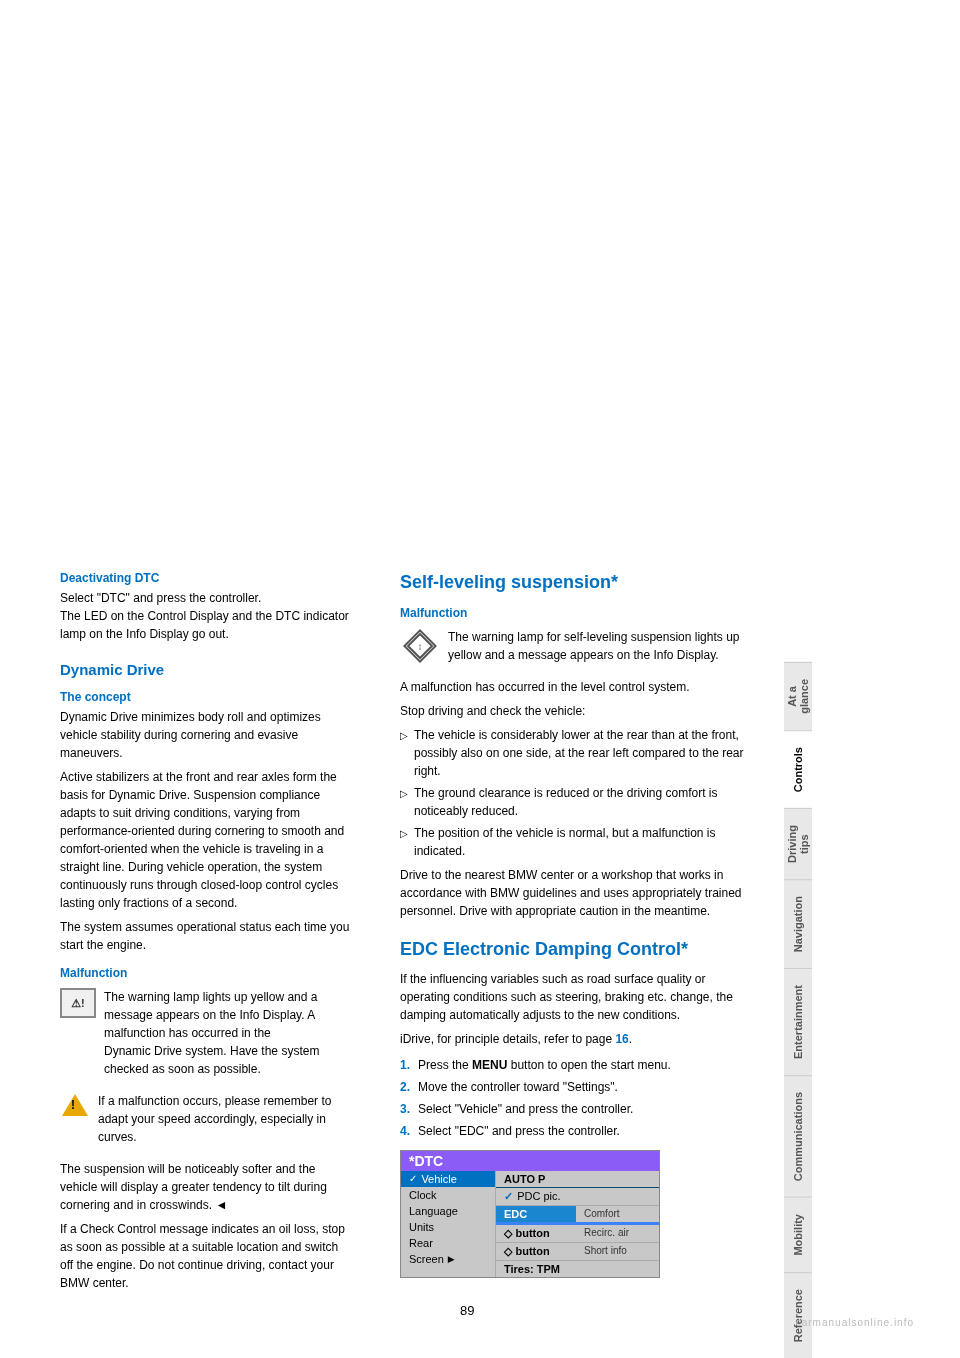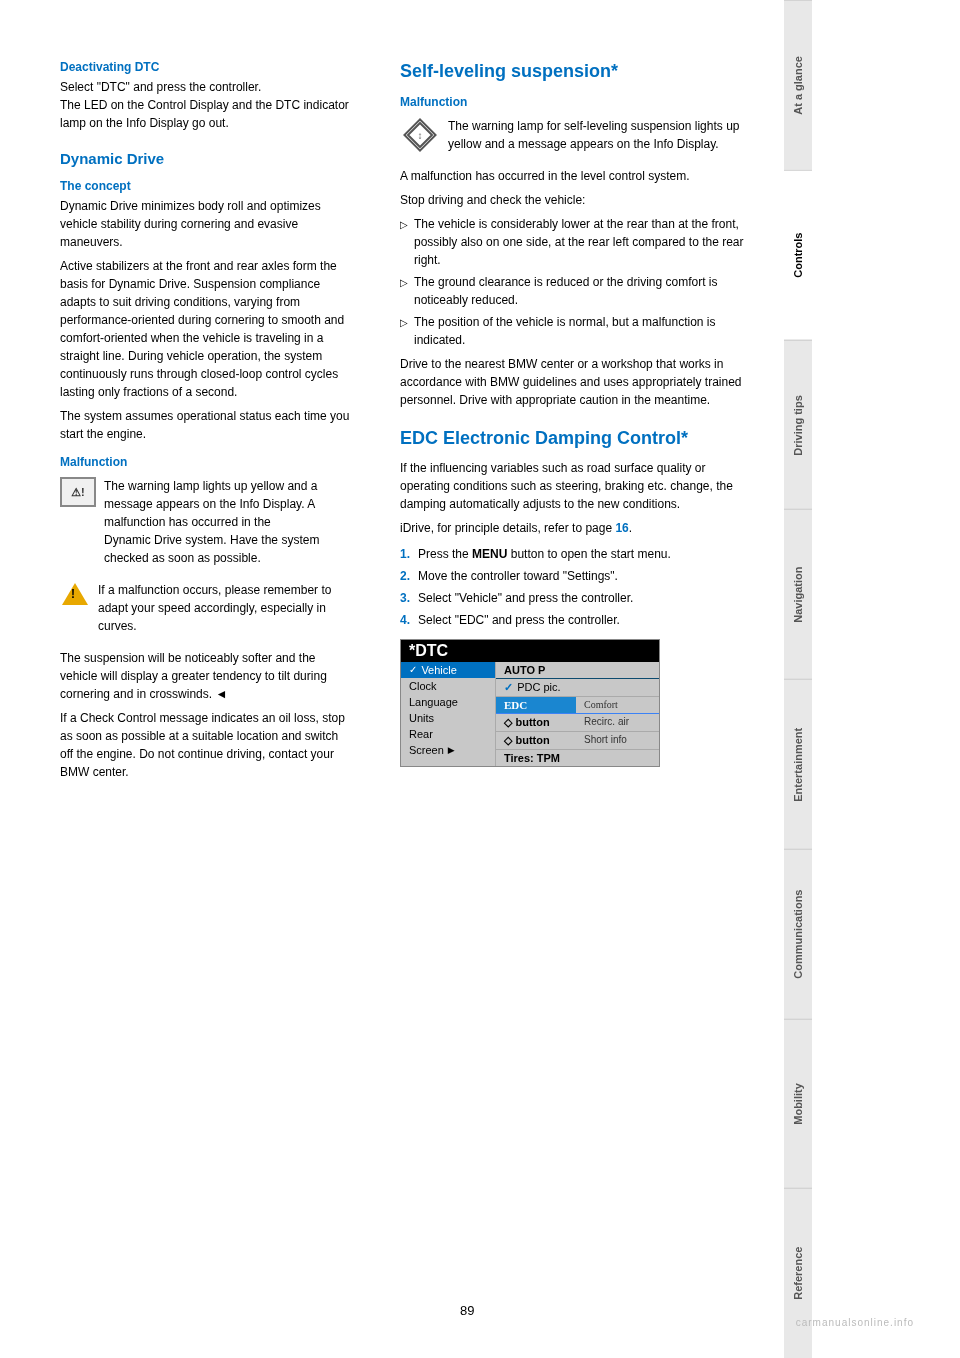--- a/index.html
+++ b/index.html
@@ -9,20 +9,21 @@
       background: #fff;
       color: #000;
       width: 960px;
       min-height: 1358px;
       position: relative;
     }
     .page-container {
       display: flex;
       width: 812px;
       min-height: 1358px;
+      align-items: flex-end;
     }
     .main-content {
       flex: 1;
       padding: 60px 30px 60px 60px;
       display: flex;
       gap: 30px;
     }
     .left-column {
       flex: 0 0 310px;
       padding-right: 20px;
@@ -185,24 +186,24 @@
       color: #000;
     }
     .menu-screenshot {
       border: 1px solid #888;
       margin-top: 10px;
       font-size: 11px;
       background: #d0d0d0;
       width: 260px;
     }
     .menu-title-bar {
-      background: #000000;
+      background: #8b5cf6;
       color: #fff;
       padding: 2px 8px;
-      font-size: 16px;
+      font-size: 14px;
       font-weight: bold;
     }
     .menu-item {
       padding: 2px 8px;
       display: flex;
       align-items: center;
       gap: 4px;
     }
     .menu-item.selected {
       background: #0070c0;
@@ -372,21 +373,21 @@
               <div class="menu-item">Clock</div>
               <div class="menu-item">Language</div>
               <div class="menu-item">Units</div>
               <div class="menu-item">Rear</div>
               <div class="menu-item">Screen <span style="font-size:9px;">▶</span></div>
             </div>
 
             <div style="flex:1;">
               <div class="menu-item" style="border-bottom:1px solid #0c4a6e; padding:2px 8px; font-size:11px; font-weight:bold;">AUTO P</div>
               <div class="menu-item" style="border-bottom:1px solid #aaa; padding:2px 8px; font-size:11px;"><span class="checkmark">✓</span> PDC pic.</div>
-              <div style="display:flex; border-bottom:1px solid #3b82f6;font-family:Liberation Serif, serif;">
+              <div style="display:flex; border-bottom:3px solid #3b82f6;">
                 <div class="menu-cell-mid" style="flex:0 0 80px; background:#1a86d0; color:#fff;">EDC</div>
                 <div class="menu-cell-right">Comfort</div>
               </div>
               <div style="display:flex; border-bottom:1px solid #aaa;">
                 <div class="menu-cell-mid" style="flex:0 0 80px;">◇ button</div>
                 <div class="menu-cell-right">Recirc. air</div>
               </div>
               <div style="display:flex; border-bottom:1px solid #aaa;">
                 <div class="menu-cell-mid" style="flex:0 0 80px;">◇ button</div>
                 <div class="menu-cell-right">Short info</div>

